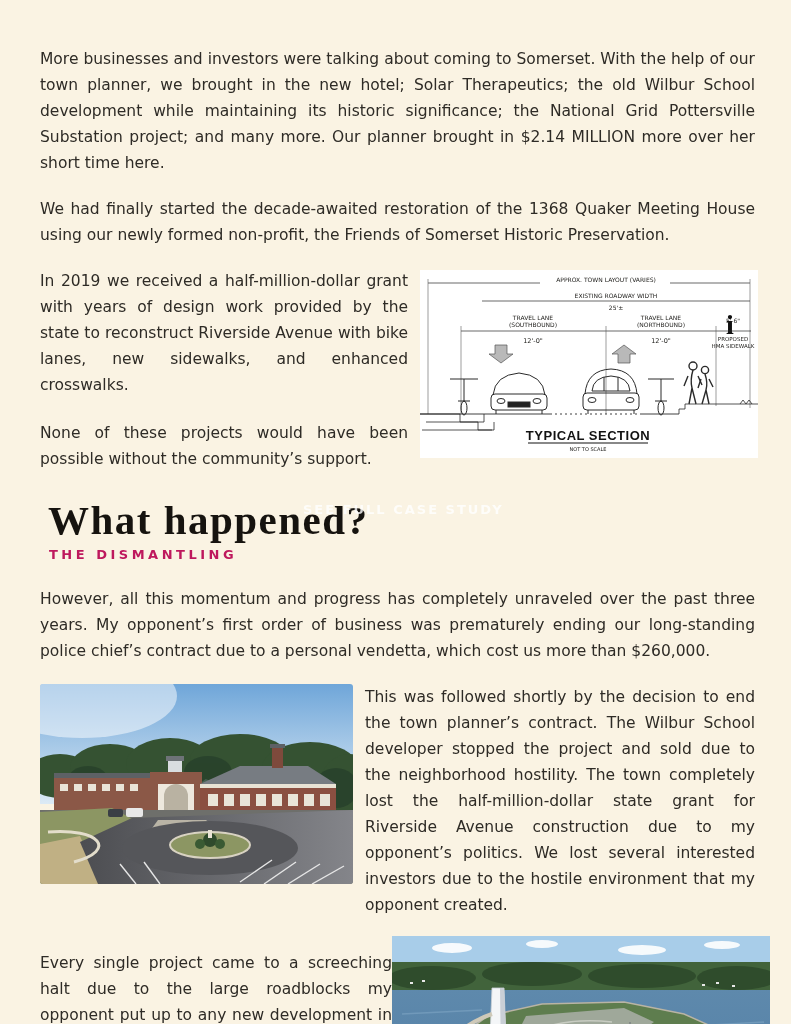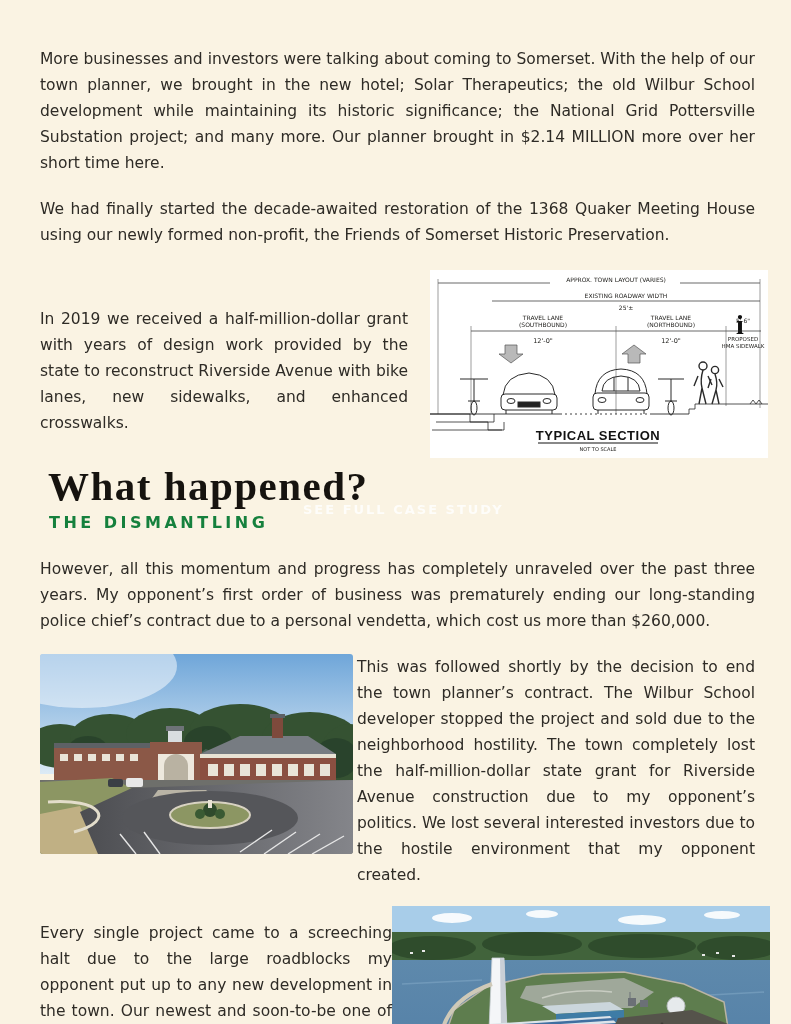--- a/index.html
+++ b/index.html
@@ -6,40 +6,40 @@
   body { background:#FAF3E3; font-family:"DejaVu Sans", sans-serif; }
   .page {
     position:relative; width:791px; height:1024px; overflow:hidden;
     background:#FAF3E3; padding:46px 36px 0 40px;
   }
   .para {
     font-size:15.5px; line-height:26px; color:#2E2B26;
     text-align:justify; margin-bottom:20px; position:relative; z-index:2;
   }
   .row { display:flex; }
-  .sec-riverside { gap:22px; margin-bottom:2px; align-items:flex-end; }
+  .sec-riverside { gap:12px; margin-bottom:2px; align-items:flex-start; }
   .sec-riverside .text-col { width:368px; flex:none; }
   .sec-riverside .text-col .para:first-child { margin-bottom:22px; }
   .diagram-box {
     width:338px; height:188px; background:#FFFFFF; flex:none; margin-left:auto; margin-top:2px;
   }
   h1.heading {
     font-family:Liberation Serif, serif; font-weight:700; font-size:41px;
     color:#16130F; letter-spacing:1.5px; margin:6px 0 4px 8px; line-height:1.1;
   }
   .subheading {
-    font-size:16px; font-weight:700; letter-spacing:3.5px; color:#15803d;
+    font-size:13px; font-weight:700; letter-spacing:3.5px; color:#be185d;
     margin:2px 0 24px 9px;
   }
   .watermark {
     position:absolute; left:303px; top:502px; z-index:1;
     font-size:13px; font-weight:700; letter-spacing:2px;
     color:rgba(255,255,255,0.8); white-space:nowrap;
   }
-  .sec-school { gap:4px; margin-bottom:6px; align-items:flex-start; }
+  .sec-school { gap:12px; margin-bottom:6px; align-items:flex-start; }
   .photo-school { width:313px; height:200px; flex:none; border-radius:3px; overflow:hidden; }
   .sec-school .para { flex:1; margin-top:0; }
   .sec-prysmian { align-items:flex-start; }
   .sec-prysmian .para { width:352px; flex:none; margin-top:6px; }
   .photo-waterfront { width:378px; height:213px; flex:none; margin-left:auto; margin-top:-8px; overflow:hidden; }
   svg { display:block; }
   .dgm-label { font-family:"DejaVu Sans", sans-serif; fill:#23221F; }
   .dgm-title { font-family:"Liberation Sans", sans-serif; font-weight:bold; fill:#121212; }
 </style>
 </head>
@@ -47,20 +47,21 @@
 
 <div class="page">
 
   <p class="para">More businesses and investors were talking about coming to Somerset. With the help of our town planner, we brought in the new hotel; Solar Therapeutics; the old Wilbur School development while maintaining its historic significance; the National Grid Pottersville Substation project; and many more. Our planner brought in $2.14 MILLION more over her short time here.</p>
 
   <p class="para">We had finally started the decade-awaited restoration of the 1368 Quaker Meeting House using our newly formed non-profit, the Friends of Somerset Historic Preservation.</p>
 
   <div class="row sec-riverside">
     <div class="text-col">
       <p class="para">In 2019 we received a half-million-dollar grant with years of design work provided by the state to reconstruct Riverside Avenue with bike lanes, new sidewalks, and enhanced crosswalks.</p>
+      <p class="para">None of these projects would have been possible without the community’s support.</p>
     </div>
 
     <div class="diagram-box">
       <svg width="338" height="188" viewBox="0 0 338 188">
         <rect x="0" y="0" width="338" height="188" fill="#FFFFFF"></rect>
 
         <line x1="8" y1="13" x2="330" y2="13" stroke="#2a2a2a" stroke-width="0.7"></line>
         <line x1="8" y1="9" x2="8" y2="144" stroke="#5a5a5a" stroke-width="0.6"></line>
         <line x1="330" y1="9" x2="330" y2="138" stroke="#5a5a5a" stroke-width="0.6"></line>
         <rect x="120" y="6" width="130" height="9" fill="#FFFFFF"></rect>

